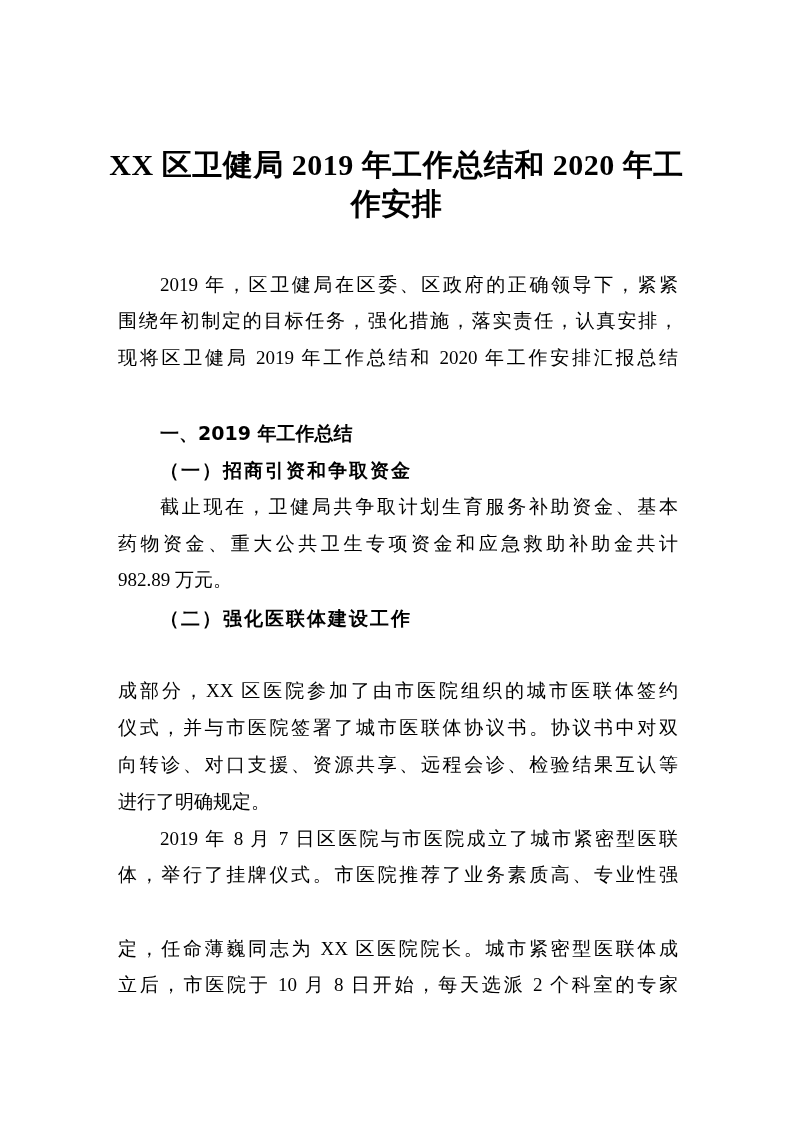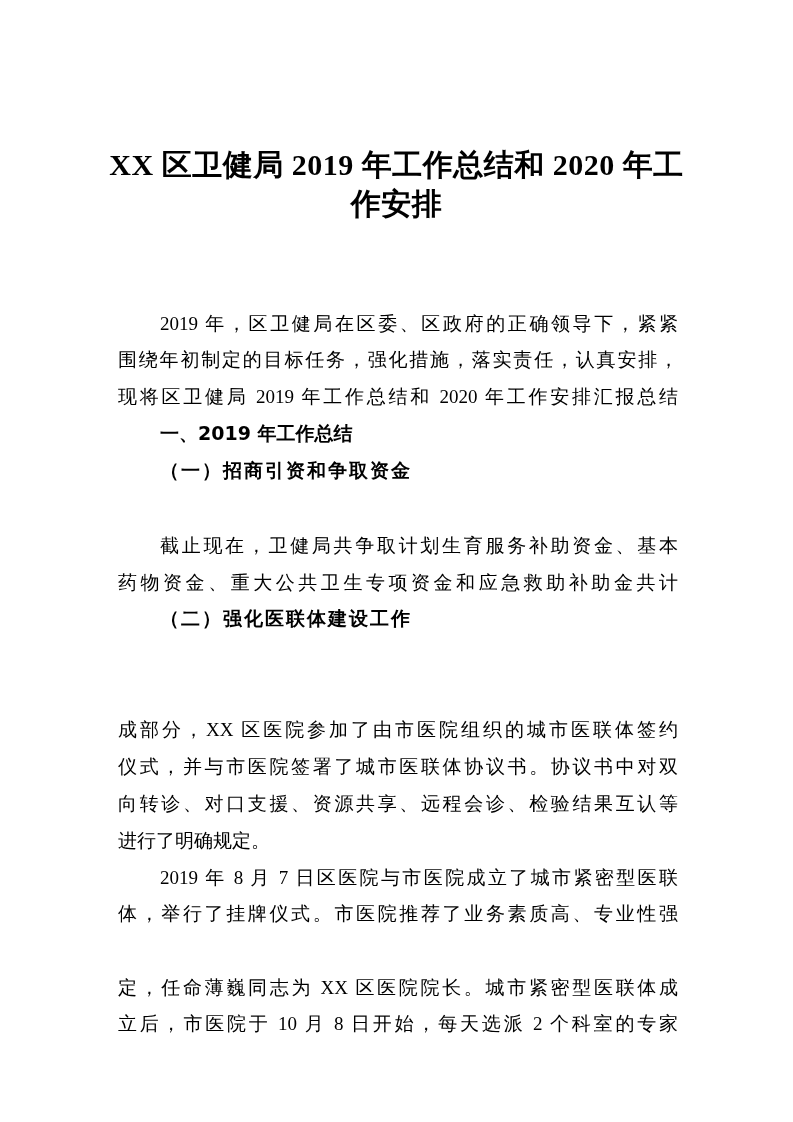--- a/index.html
+++ b/index.html
@@ -36,21 +36,20 @@
     .line {
       position: absolute;
       left: 118px;
       width: 560px;
       font-size: 19px;
       line-height: 26px;
       white-space: nowrap;
       text-align: justify;
       text-align-last: justify;
       font-family: "Liberation Serif", "DejaVu Serif", serif;
-      margin-top: 39px;
     }
     .line.indent { left: 160px; width: 518px; }
     .line.last { text-align-last: left; }
     .h1 {
       position: absolute;
       left: 160px;
       font-family: "DejaVu Sans", "Liberation Sans", sans-serif;
       font-weight: bold;
       font-size: 19px;
       line-height: 26px;
@@ -77,20 +76,21 @@
 
   <div class="line indent" style="top:272px;">2019 年，区卫健局在区委、区政府的正确领导下，紧紧</div>
   <div class="line" style="top:308px;">围绕年初制定的目标任务，强化措施，落实责任，认真安排，</div>
   <div class="line" style="top:345px;">现将区卫健局 2019 年工作总结和 2020 年工作安排汇报总结</div>
 
   <div class="h1" style="top:420px;">一、2019 年工作总结</div>
 
   <div class="h2" style="top:457px;">（一）招商引资和争取资金</div>
   <div class="line indent" style="top:494px;">截止现在，卫健局共争取计划生育服务补助资金、基本</div>
   <div class="line" style="top:531px;">药物资金、重大公共卫生专项资金和应急救助补助金共计</div>
+  <div class="line last" style="top:567px;">982.89 万元。</div>
 
   <div class="h2" style="top:605px;">（二）强化医联体建设工作</div>
   <div class="line" style="top:678px;">成部分，XX 区医院参加了由市医院组织的城市医联体签约</div>
   <div class="line" style="top:715px;">仪式，并与市医院签署了城市医联体协议书。协议书中对双</div>
   <div class="line" style="top:752px;">向转诊、对口支援、资源共享、远程会诊、检验结果互认等</div>
   <div class="line last" style="top:789px;">进行了明确规定。</div>
 
   <div class="line indent" style="top:826px;">2019 年 8 月 7 日区医院与市医院成立了城市紧密型医联</div>
   <div class="line" style="top:862px;">体，举行了挂牌仪式。市医院推荐了业务素质高、专业性强</div>
   <div class="line" style="top:936px;">定，任命薄巍同志为 XX 区医院院长。城市紧密型医联体成</div>

